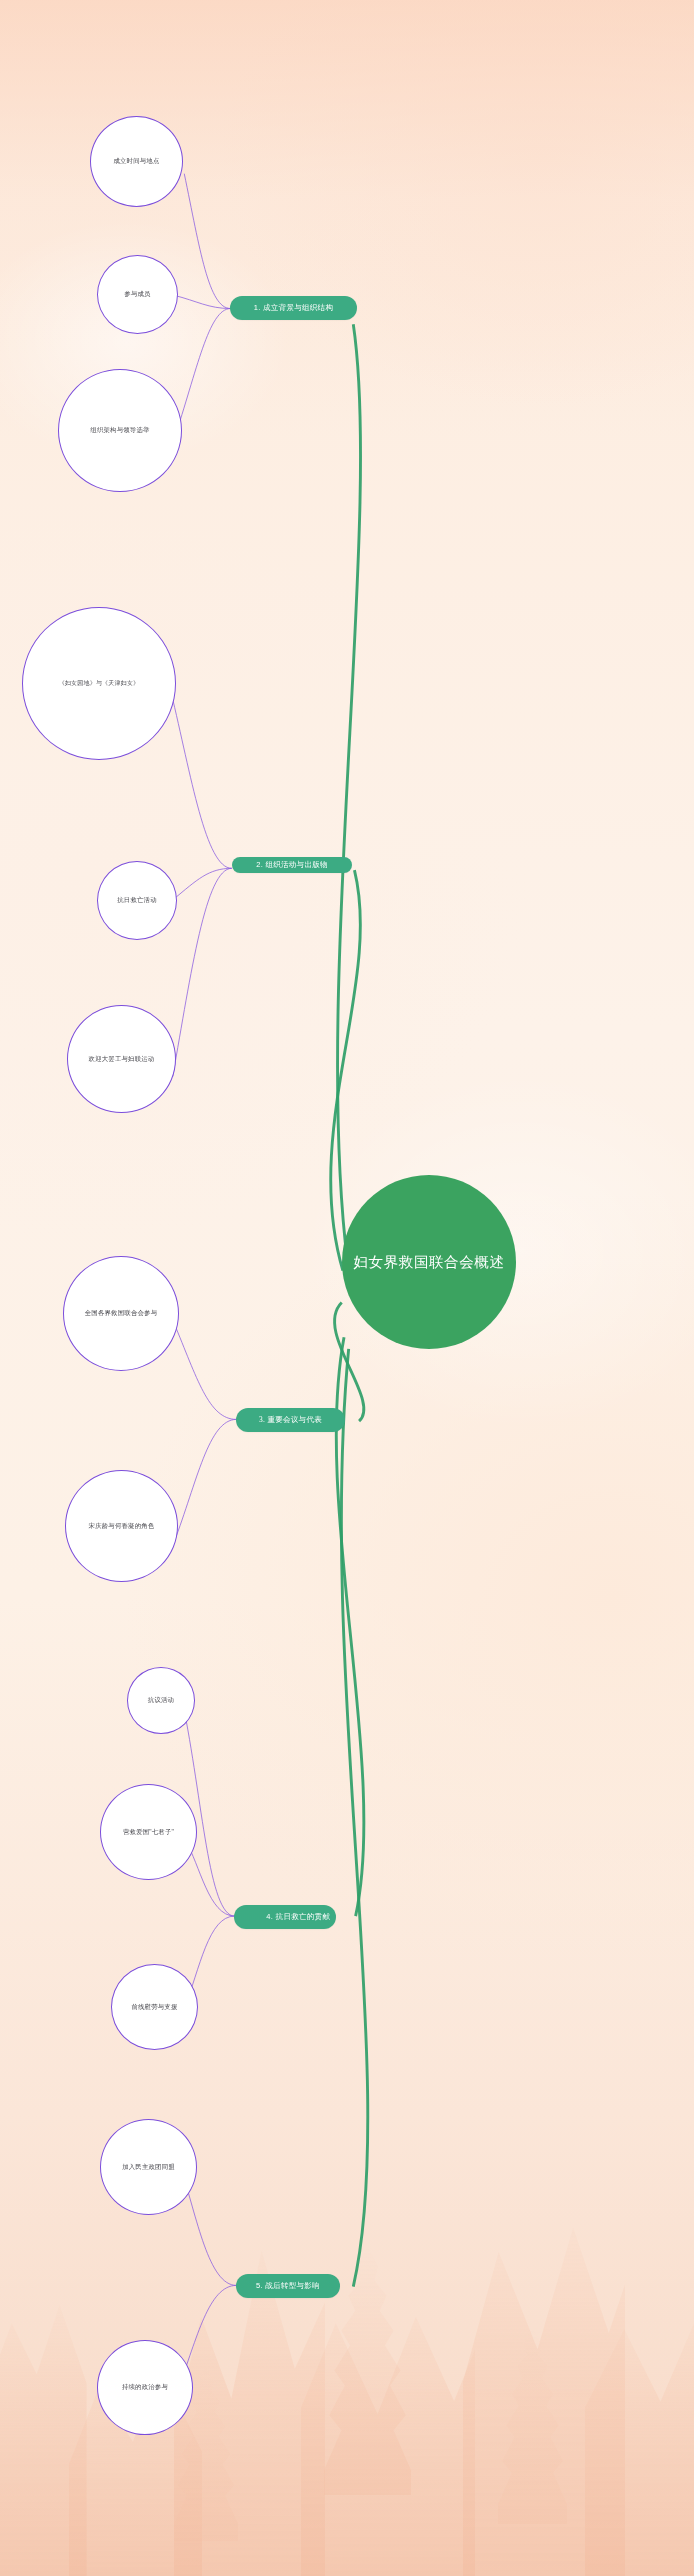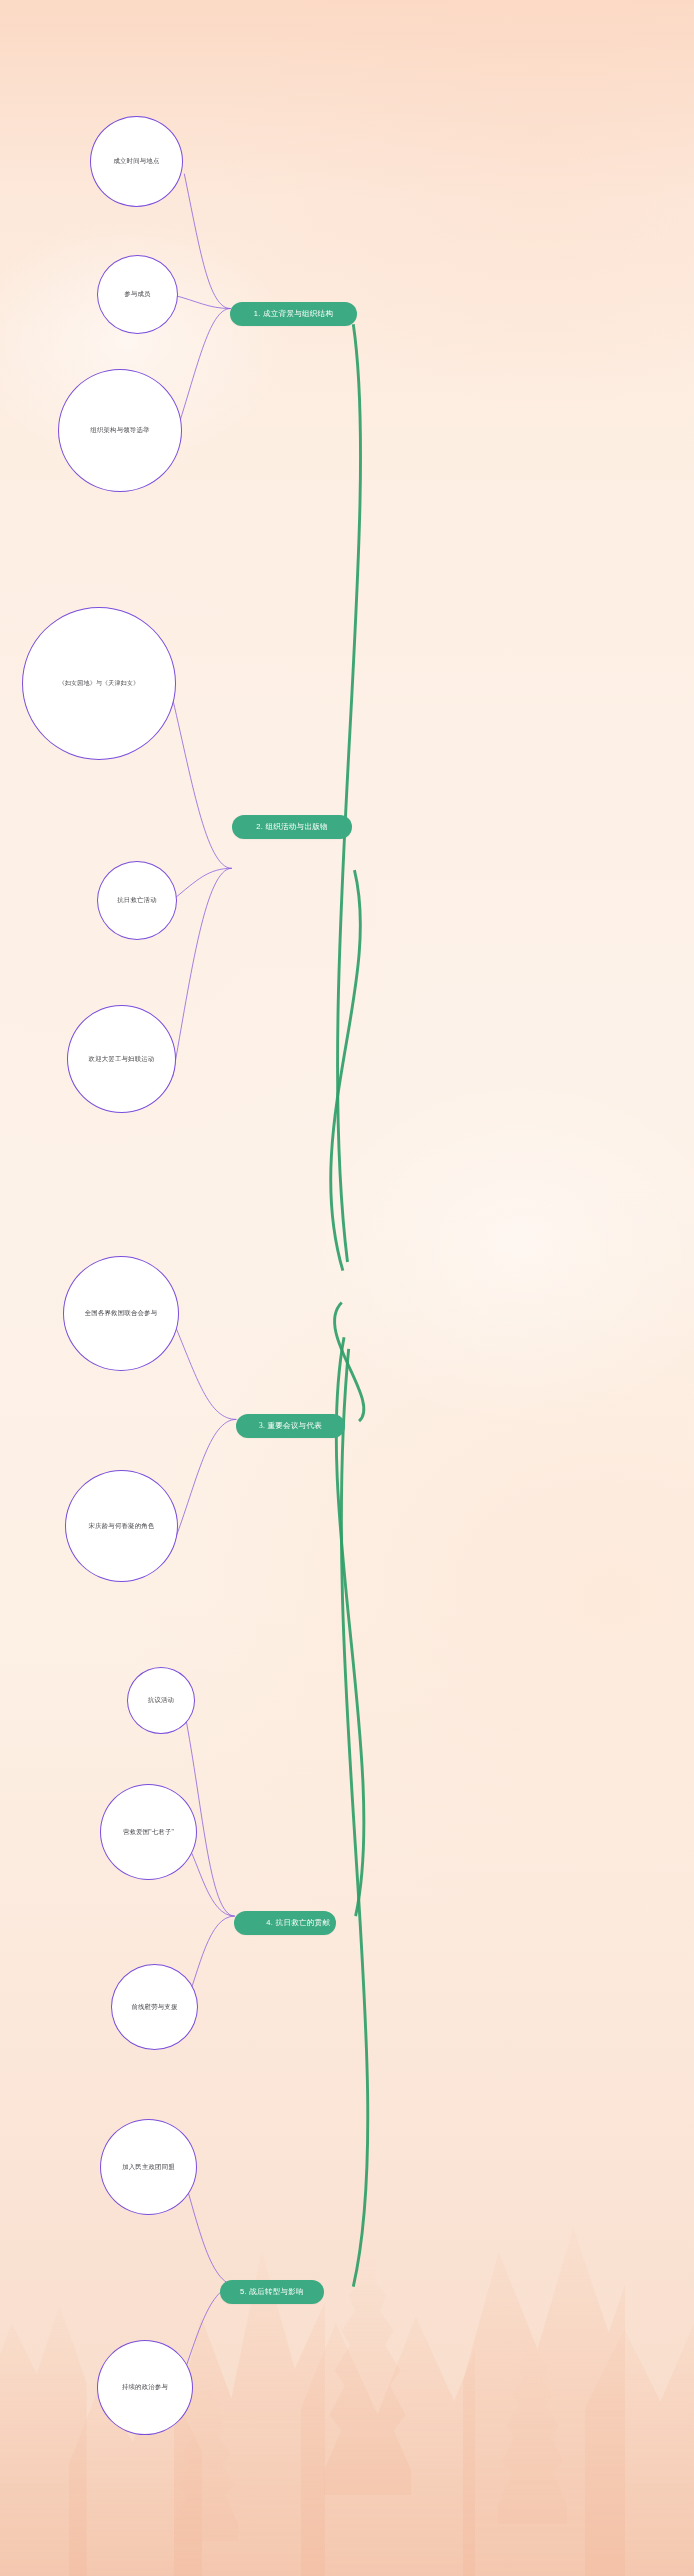--- a/index.html
+++ b/index.html
@@ -97,21 +97,20 @@
     font-weight: 400;
   }
   .node-branch {
     border-radius: 12.7px;
     background: #3cab83;
     color: #ffffff;
     font-size: 7.5px;
     letter-spacing: 0.3px;
     padding: 0 5.8px;
     box-shadow: 0 0.6px 1.2px rgba(0,0,0,.06);
-    margin-top: 6px;
   }
   .node-leaf {
     border-radius: 50%;
     background: #ffffff;
     border: 0.9px solid #7b4ddb;
     color: #44444a;
     font-size: 6.4px;
     letter-spacing: 0.2px;
     line-height: 1.35;
     padding: 0 5.8px;
@@ -160,35 +159,38 @@
     <path class="link-sub" d="M 408 2452 C 360 2452 340 2560 300 2665"></path>
 
     <path class="link-sub" d="M 405 3310 C 360 3310 350 3110 315 2940"></path>
     <path class="link-sub" d="M 405 3310 C 360 3310 345 3220 320 3180"></path>
     <path class="link-sub" d="M 405 3310 C 360 3310 345 3400 318 3470"></path>
 
     <path class="link-sub" d="M 408 3948 C 360 3948 340 3830 312 3745"></path>
     <path class="link-sub" d="M 408 3948 C 360 3948 340 4040 308 4125"></path>
   </svg>
 
+  <div class="node node-root" style="left:342px; top:1175px; width:174px; height:174px;">
+    <span>妇女界救国联合会概述</span>
+  </div>
 
   <div class="node node-branch" style="left:230px; top:296px; width:127px; height:24px;">
     <span>1. 成立背景与组织结构</span>
   </div>
   <div class="node node-leaf" style="left:90px; top:116px; width:93px; height:91px;">
     <span>成立时间与地点</span>
   </div>
   <div class="node node-leaf" style="left:97px; top:255px; width:81px; height:79px;">
     <span>参与成员</span>
   </div>
   <div class="node node-leaf" style="left:58px; top:369px; width:124px; height:123px;">
     <span>组织架构与领导选举</span>
   </div>
 
-  <div class="node node-branch" style="left:232px; top:809px; width:120px; height:24px;border-radius:12px;">
+  <div class="node node-branch" style="left:232px; top:857px; width:120px; height:16px;border-radius:12px;">
     <span>2. 组织活动与出版物</span>
   </div>
   <div class="node node-leaf wide" style="left:22px; top:607px; width:154px; height:153px;">
     <span>《妇女园地》与《天津妇女》</span>
   </div>
   <div class="node node-leaf" style="left:97px; top:861px; width:80px; height:79px;">
     <span>抗日救亡活动</span>
   </div>
   <div class="node node-leaf" style="left:67px; top:1005px; width:109px; height:108px;">
     <span>欢迎大罢工与妇联运动</span>
@@ -210,21 +212,21 @@
   <div class="node node-leaf" style="left:127px; top:1667px; width:68px; height:67px;">
     <span>抗议活动</span>
   </div>
   <div class="node node-leaf" style="left:100px; top:1784px; width:97px; height:96px;">
     <span>营救爱国"七君子"</span>
   </div>
   <div class="node node-leaf" style="left:111px; top:1964px; width:87px; height:86px;">
     <span>前线慰劳与支援</span>
   </div>
 
-  <div class="node node-branch" style="left:220px; top:2274px; width:104px; height:24px;">
+  <div class="node node-branch" style="left:236px; top:2274px; width:104px; height:24px;">
     <span>5. 战后转型与影响</span>
   </div>
   <div class="node node-leaf" style="left:100px; top:2119px; width:97px; height:96px;">
     <span>加入民主政团同盟</span>
   </div>
   <div class="node node-leaf" style="left:97px; top:2340px; width:96px; height:95px;">
     <span>持续的政治参与</span>
   </div>
 
 </div>

